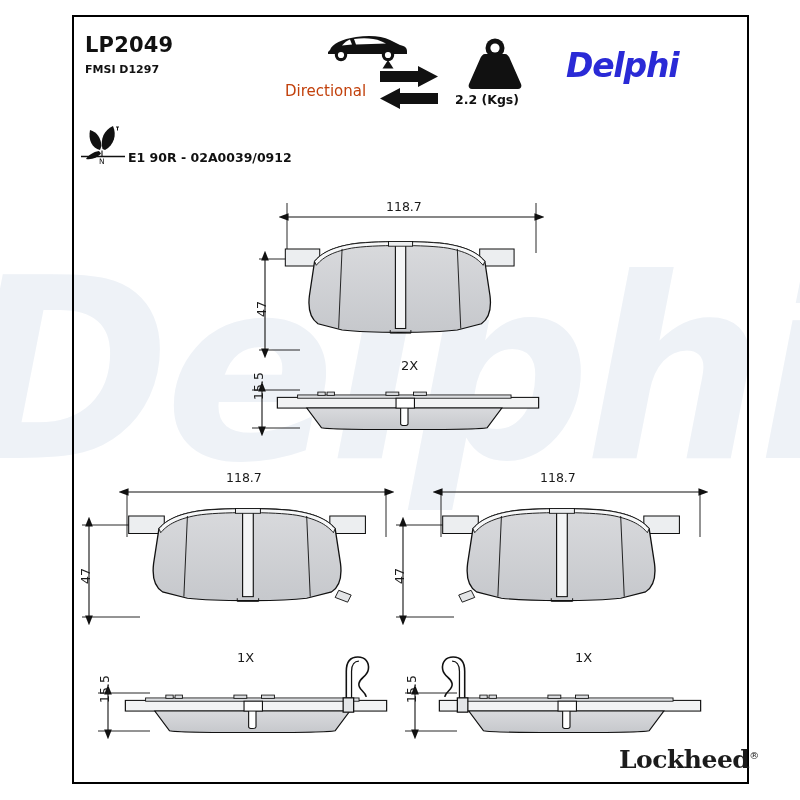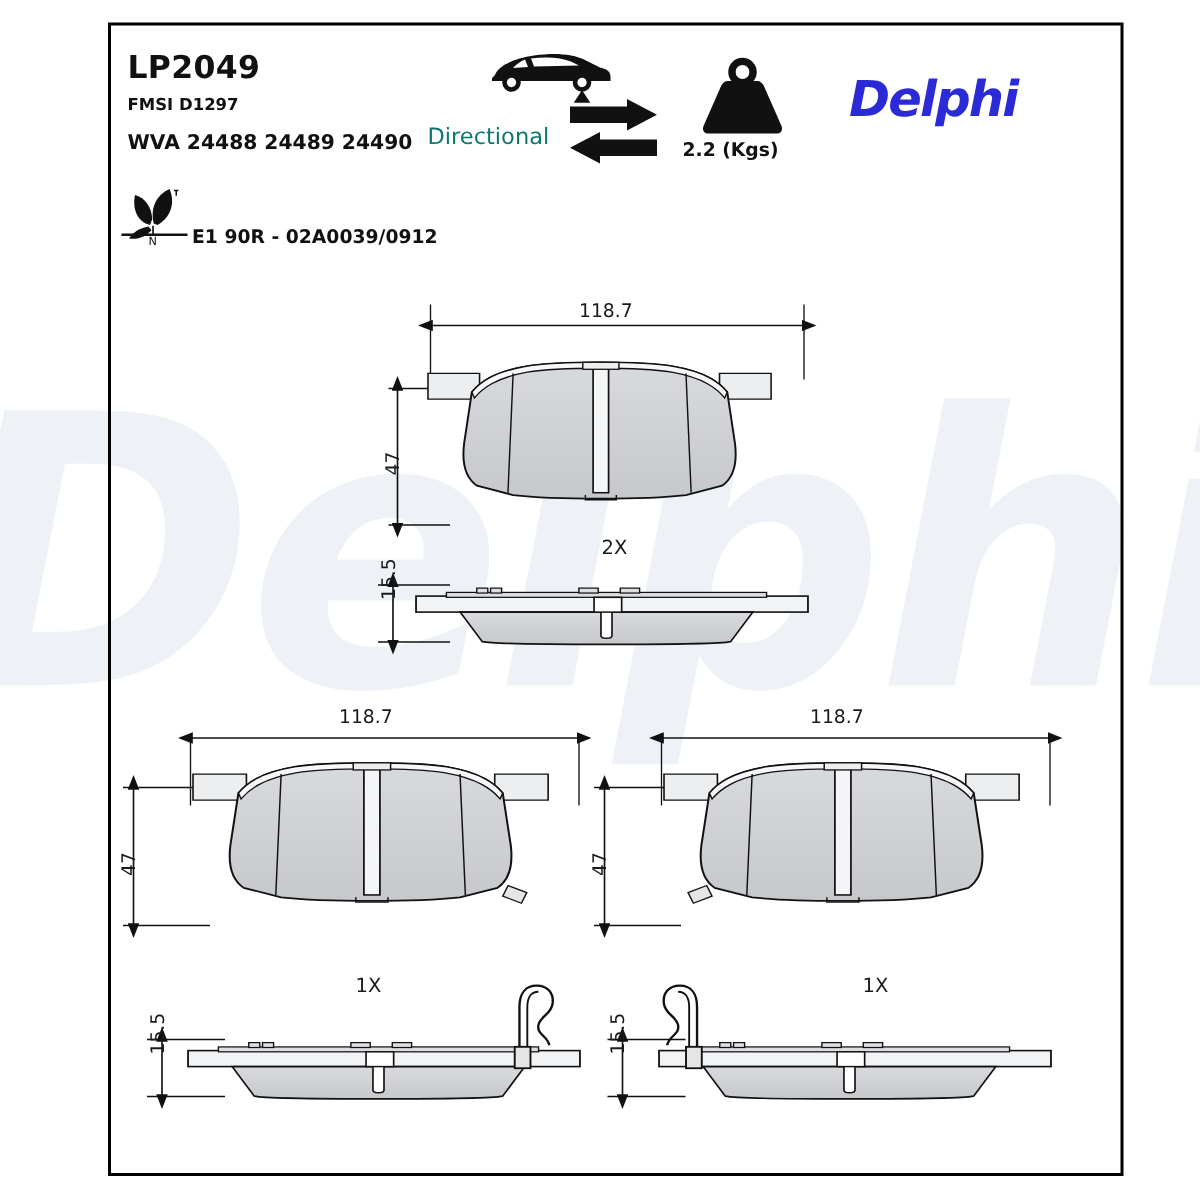--- a/index.html
+++ b/index.html
@@ -21,21 +21,21 @@
          border:2.5px solid #000;background:transparent;z-index:2;}
 
   .layer{position:absolute;left:0;top:0;width:800px;height:800px;z-index:3;}
 
   
   .hdr{position:absolute;z-index:4;text-align:right;}
   .partno{left:85px;top:33px;font-size:21px;font-weight:bold;letter-spacing:.2px;}
   .fmsi{left:85px;top:63px;font-size:11px;font-weight:bold;}
   .wva{left:85px;top:87px;font-size:13.5px;font-weight:bold;}
   .ece{left:128px;top:150px;font-size:12.5px;font-weight:bold;}
-  .directional{left:285px;top:82px;font-size:15px;color:#0f766e;}
+  .directional{left:285px;top:82px;font-size:15px;color:#c2410c;}
   .kgs{left:455px;top:92px;font-size:12.5px;font-weight:bold;}
 
   .delphi-logo{position:absolute;left:566px;top:46px;z-index:4;
       font-family:"DejaVu Sans","Liberation Sans",sans-serif;
       font-weight:bold;font-style:italic;font-size:33px;letter-spacing:-1.2px;}
   .lockheed{position:absolute;left:619px;top:745px;z-index:4;
       font-family:"DejaVu Serif","Liberation Serif",serif;
       font-weight:bold;font-size:25px;letter-spacing:-.5px;color:#1c1c1c;}
   .lockheed sup{font-size:10px;font-weight:normal;vertical-align:super;}
 
@@ -49,26 +49,26 @@
 <body>
 
 <div id="sheet">
 
   <div class="watermark" style="color: rgb(238, 242, 247);">Delphi</div>
 
   <div class="frame"></div>
 
   <div class="hdr partno">LP2049</div>
   <div class="hdr fmsi">FMSI D1297</div>
-  <div class="hdr wva">WVA 24488 24489 24490</div>
   <div class="hdr ece">E1 90R - 02A0039/0912</div>
   <div class="hdr directional">Directional</div>
   <div class="hdr kgs">2.2 (Kgs)</div>
 
   <div class="delphi-logo" style="color: rgb(42, 42, 214);">Delphi</div>
+  <div class="lockheed"><span>Lockheed</span><sup>®</sup></div>
 
   <svg class="icon-abs" style="left:322px;top:31px;" width="88" height="38" viewBox="0 0 88 38">
     <path d="M8 19 C10 13 20 8 34 6 C48 4 60 5 68 9 L78 14 C83 15 85 17 85 20 L85 23 L6 23 L6 21 Z" fill="#111"></path>
     <path d="M32 8 C42 6.6 52 7.2 59 10.2 L64 12.6 L34 13.4 Z" fill="#fff"></path>
     <path d="M28 8.6 L30 13.6 L20 14.4 C22.5 11.6 25 9.8 28 8.6 Z" fill="#fff"></path>
     <circle cx="19" cy="24" r="6.2" fill="#111"></circle>
       <circle cx="19" cy="24" r="3.1" fill="#fff"></circle>
     <circle cx="66" cy="24" r="6.2" fill="#111"></circle>
       <circle cx="66" cy="24" r="3.1" fill="#fff"></circle>
     <path d="M66 29 L71.5 37.5 L60.5 37.5 Z" fill="#111"></path>

